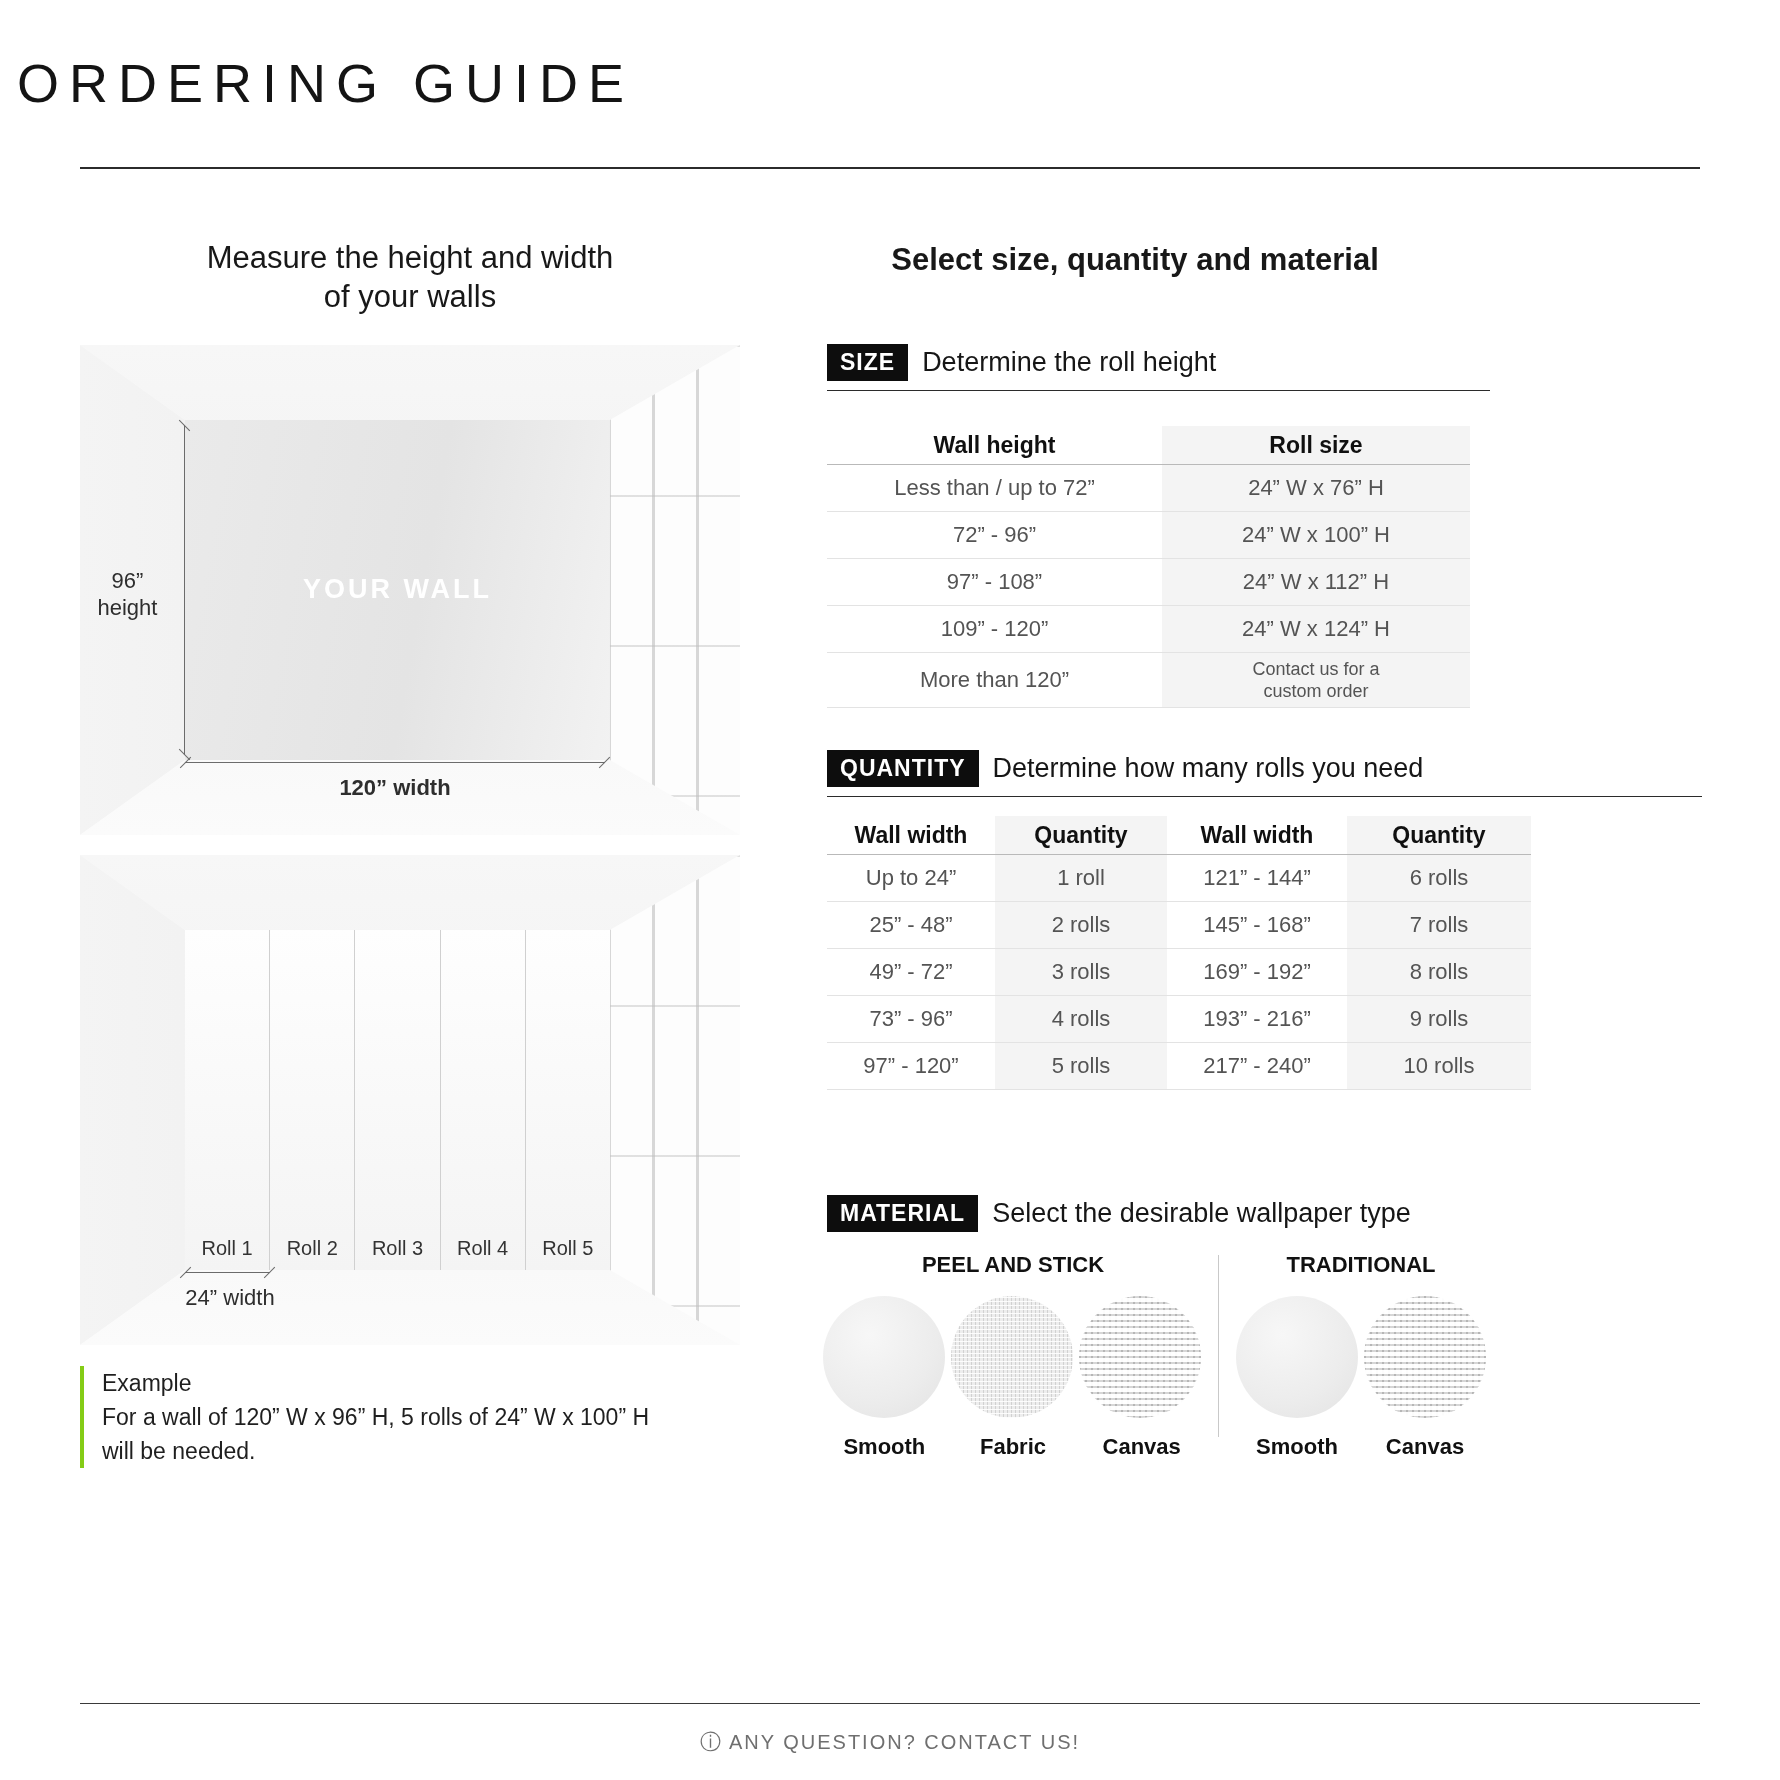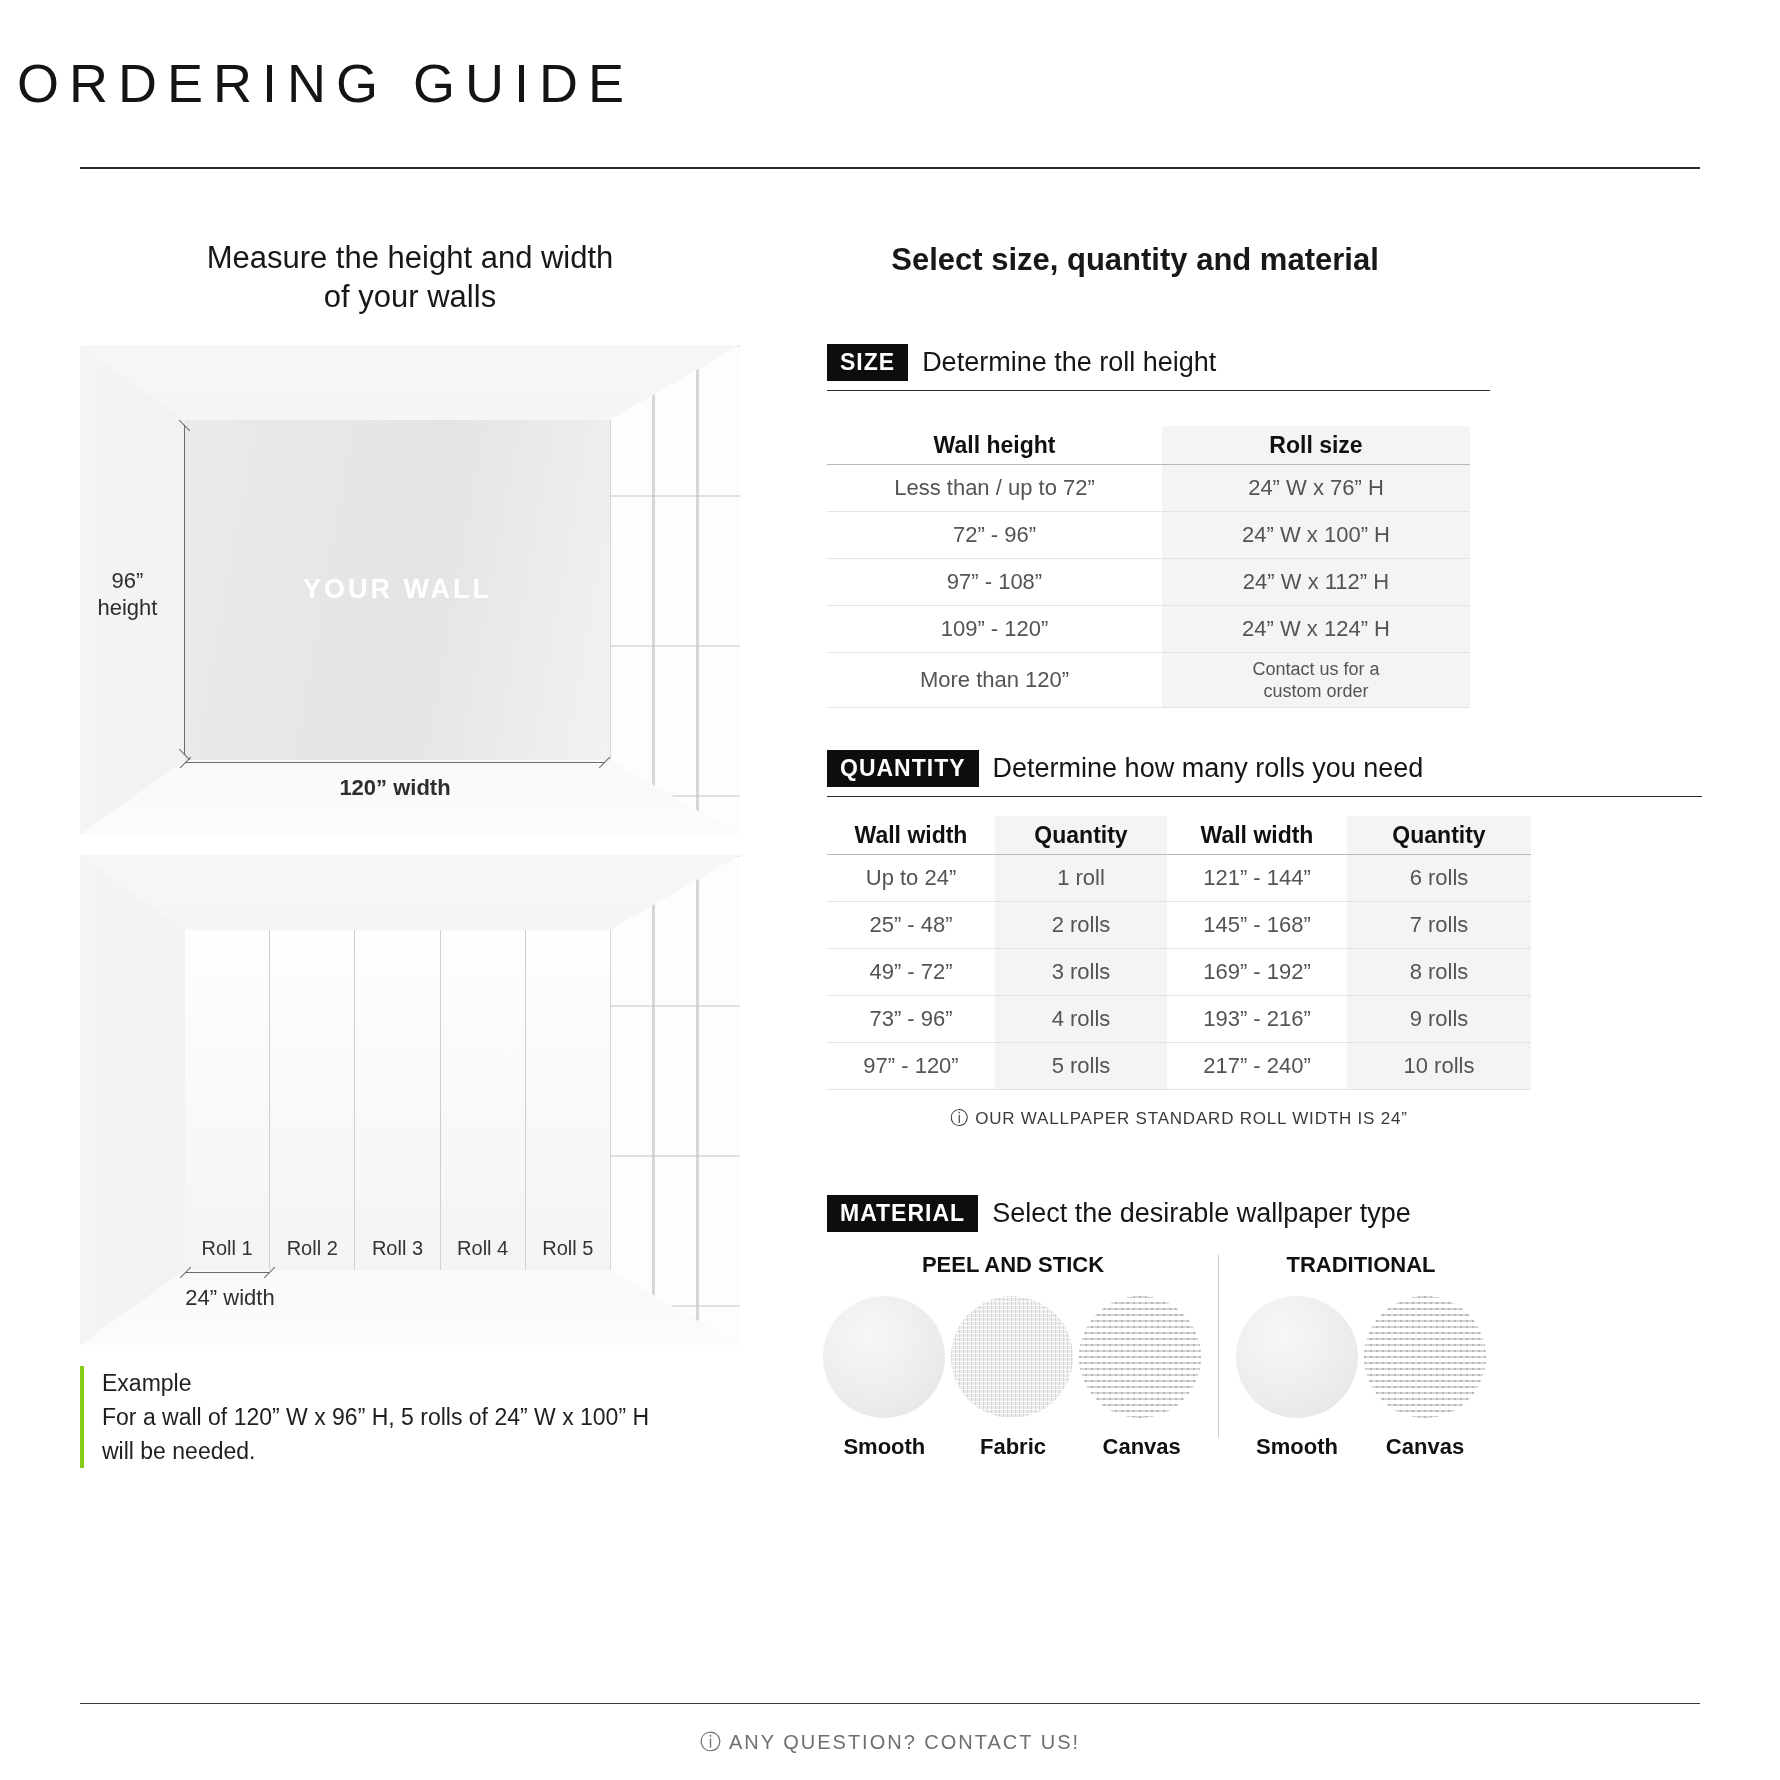--- a/index.html
+++ b/index.html
@@ -246,23 +246,20 @@
       <div class="t-cell gray">9 rolls</div>
     </div>
     <div class="t-row">
       <div class="t-cell">97” - 120”</div>
       <div class="t-cell gray">5 rolls</div>
       <div class="t-cell">217” - 240”</div>
       <div class="t-cell gray">10 rolls</div>
     </div>
   </div>
 
-  <div class="note">
-    <span class="i-icon">ⓘ</span><span>OUR WALLPAPER STANDARD ROLL WIDTH IS 24”</span>
-  </div>
 
   <div class="section-head material-head">
     <span class="badge">MATERIAL</span>
     <span class="section-sub">Select the desirable wallpaper type</span>
   </div>
 
   <div class="group-title gt-peel">PEEL AND STICK</div>
   <div class="group-title gt-trad">TRADITIONAL</div>
 
   <div class="swatch-row sr-peel">

